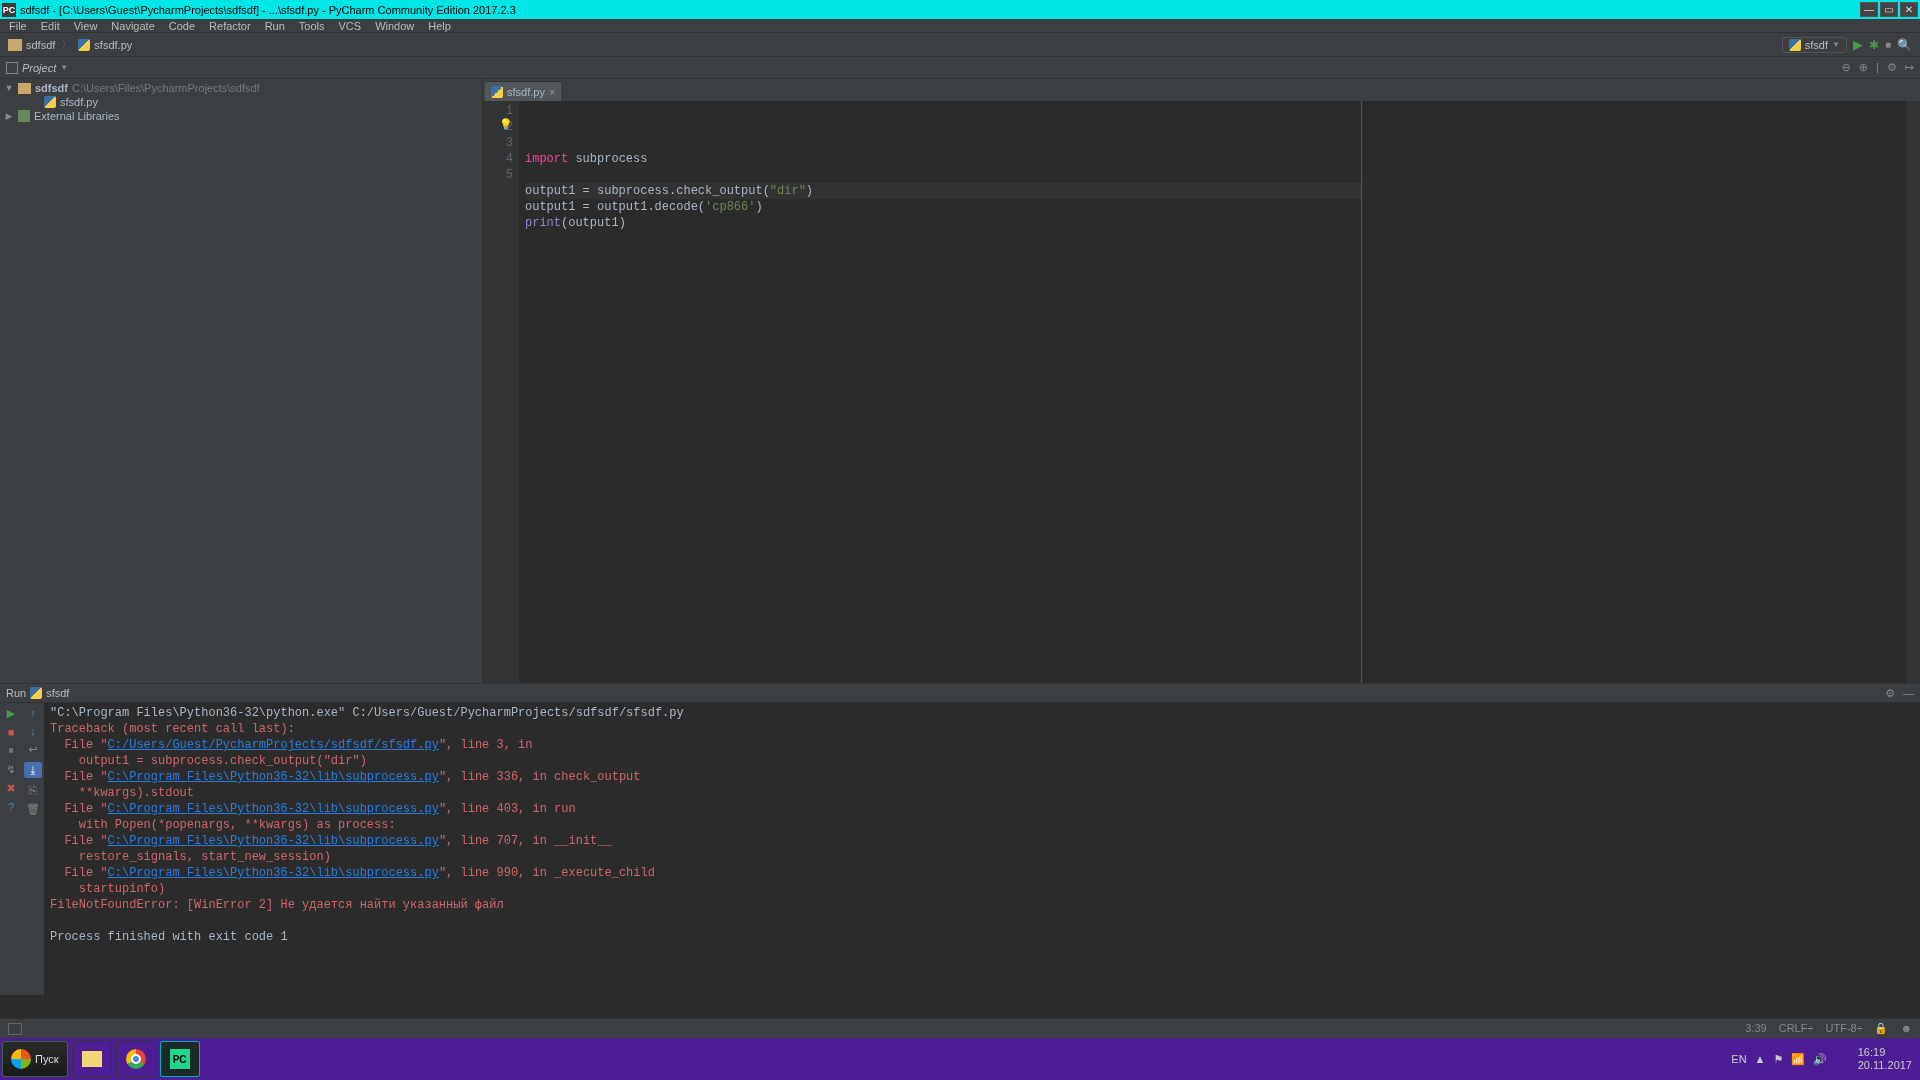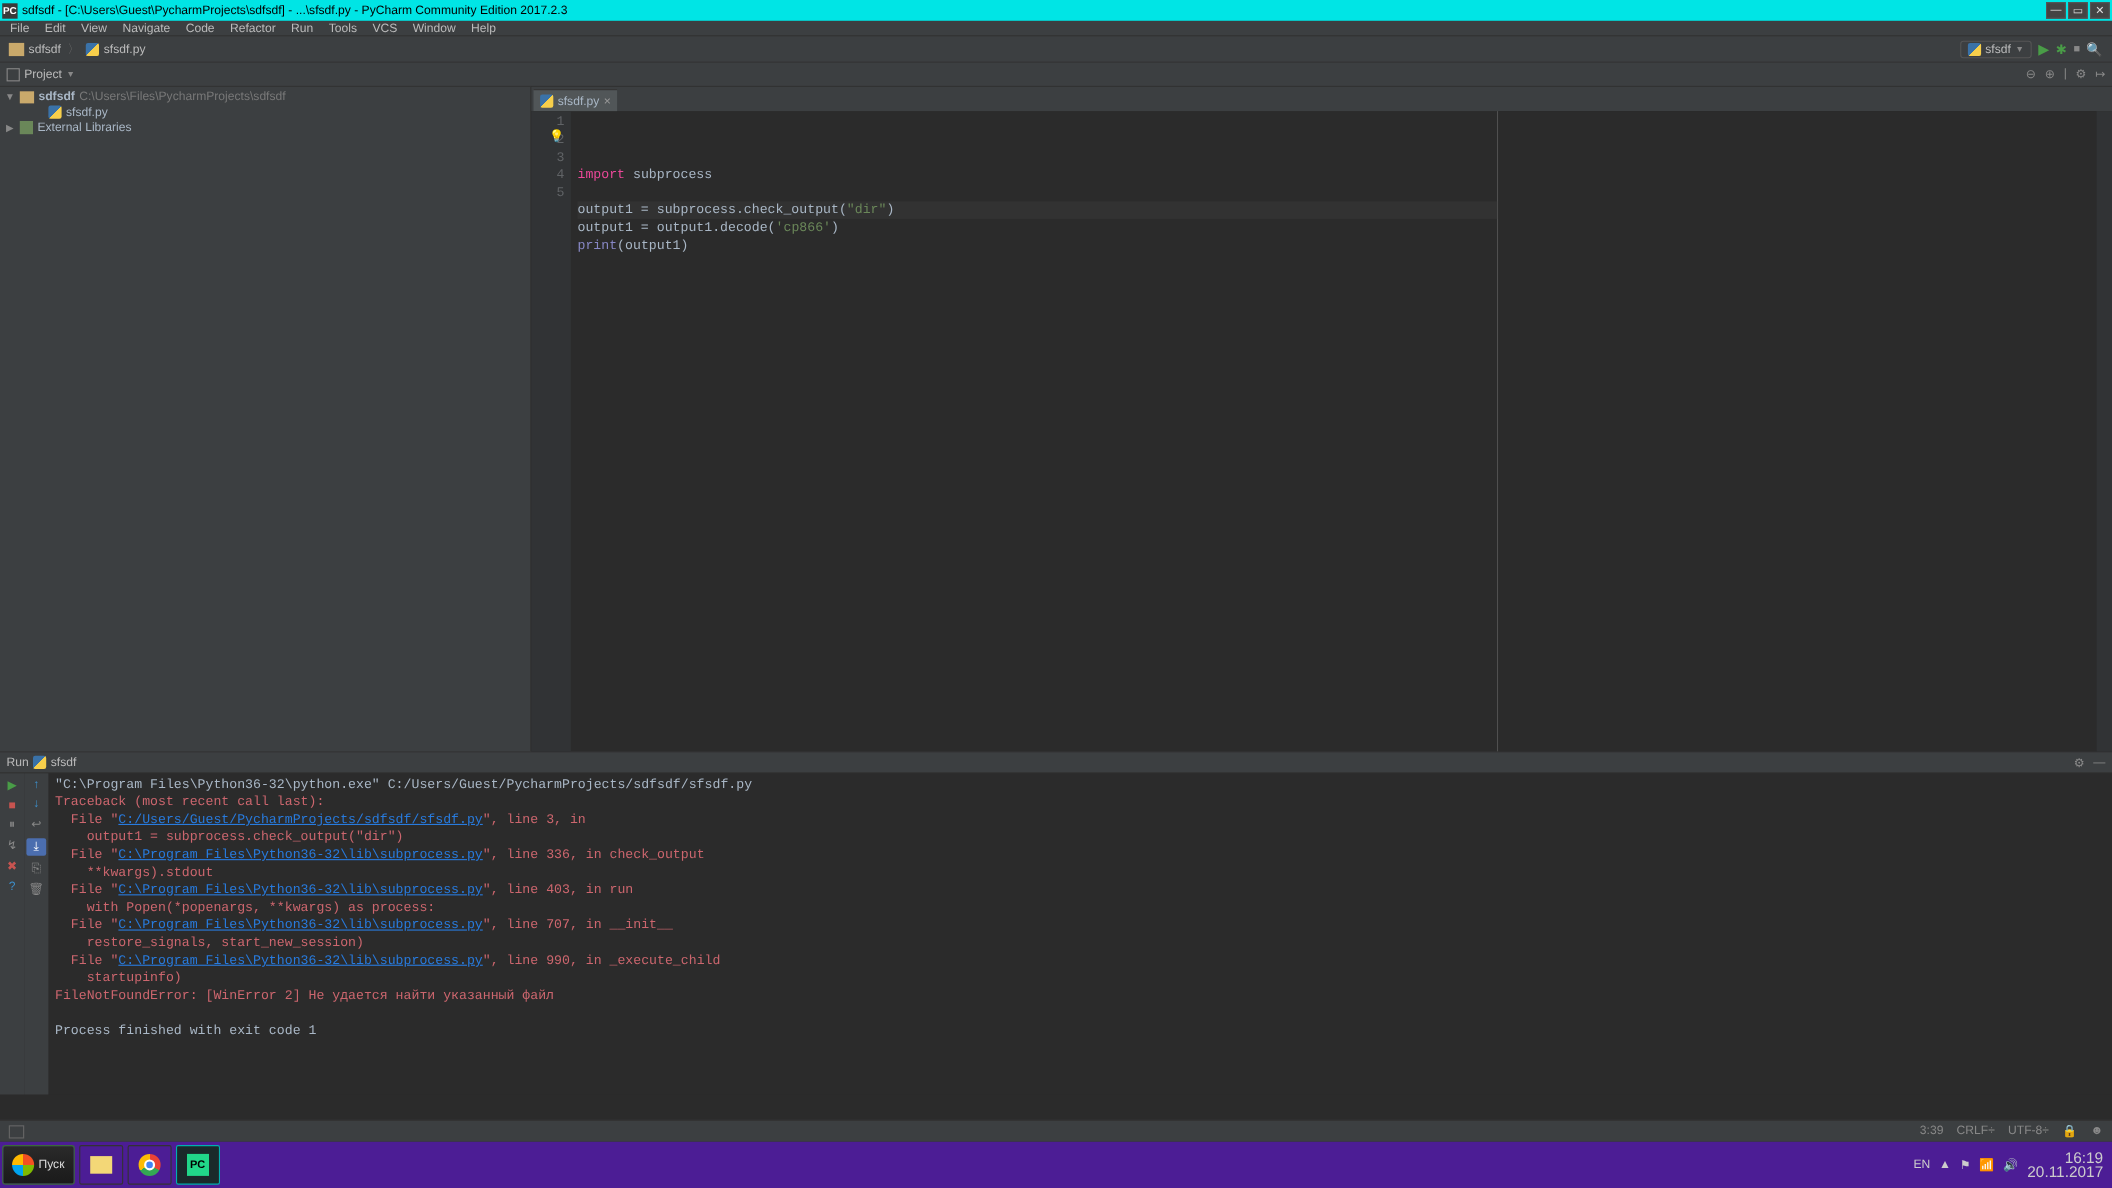--- a/index.html
+++ b/index.html
@@ -94,21 +94,21 @@
 .subbar {
   height: 22px;
   background: #3c3f41;
   display: flex;
   align-items: center;
   padding: 0 6px;
   gap: 4px;
   color: #bbb;
   border-bottom: 1px solid #323232;
 }
-.subbar .proj-label { display: flex; align-items: center; gap: 4px;}
+.subbar .proj-label { display: flex; align-items: center; gap: 4px; font-style: italic;}
 .subbar .right-icons { margin-left: auto; display: flex; gap: 8px; color: #888;}
 
 
 .main {
   display: flex;
   height: 604px;
 }
 .sidebar {
   width: 483px;
   background: #3c3f41;
@@ -292,21 +292,21 @@
   border: 1px solid #333;
   margin-left: 4px;
   display: flex; align-items: center; justify-content: center;
   border-radius: 2px;
 }
 .task-item.active { border-color: #00afaf; background: #1a2a2a; }
 .tray {
   margin-left: auto; display: flex; align-items: center; gap: 8px;
   color: #ccc; padding-right: 6px;
 }
-.tray-time { text-align: right; line-height: 13px; font-size: 14px;}
+.tray-time { text-align: left; line-height: 13px; font-size: 11px; margin-left: 23px;}
 </style>
 </head>
 <body>
 
 <div class="titlebar">
   <div class="ico">PC</div>
   <span>sdfsdf - [C:\Users\Guest\PycharmProjects\sdfsdf] - ...\sfsdf.py - PyCharm Community Edition 2017.2.3</span>
   <div class="win-controls">
     <div>—</div>
     <div>▭</div>

